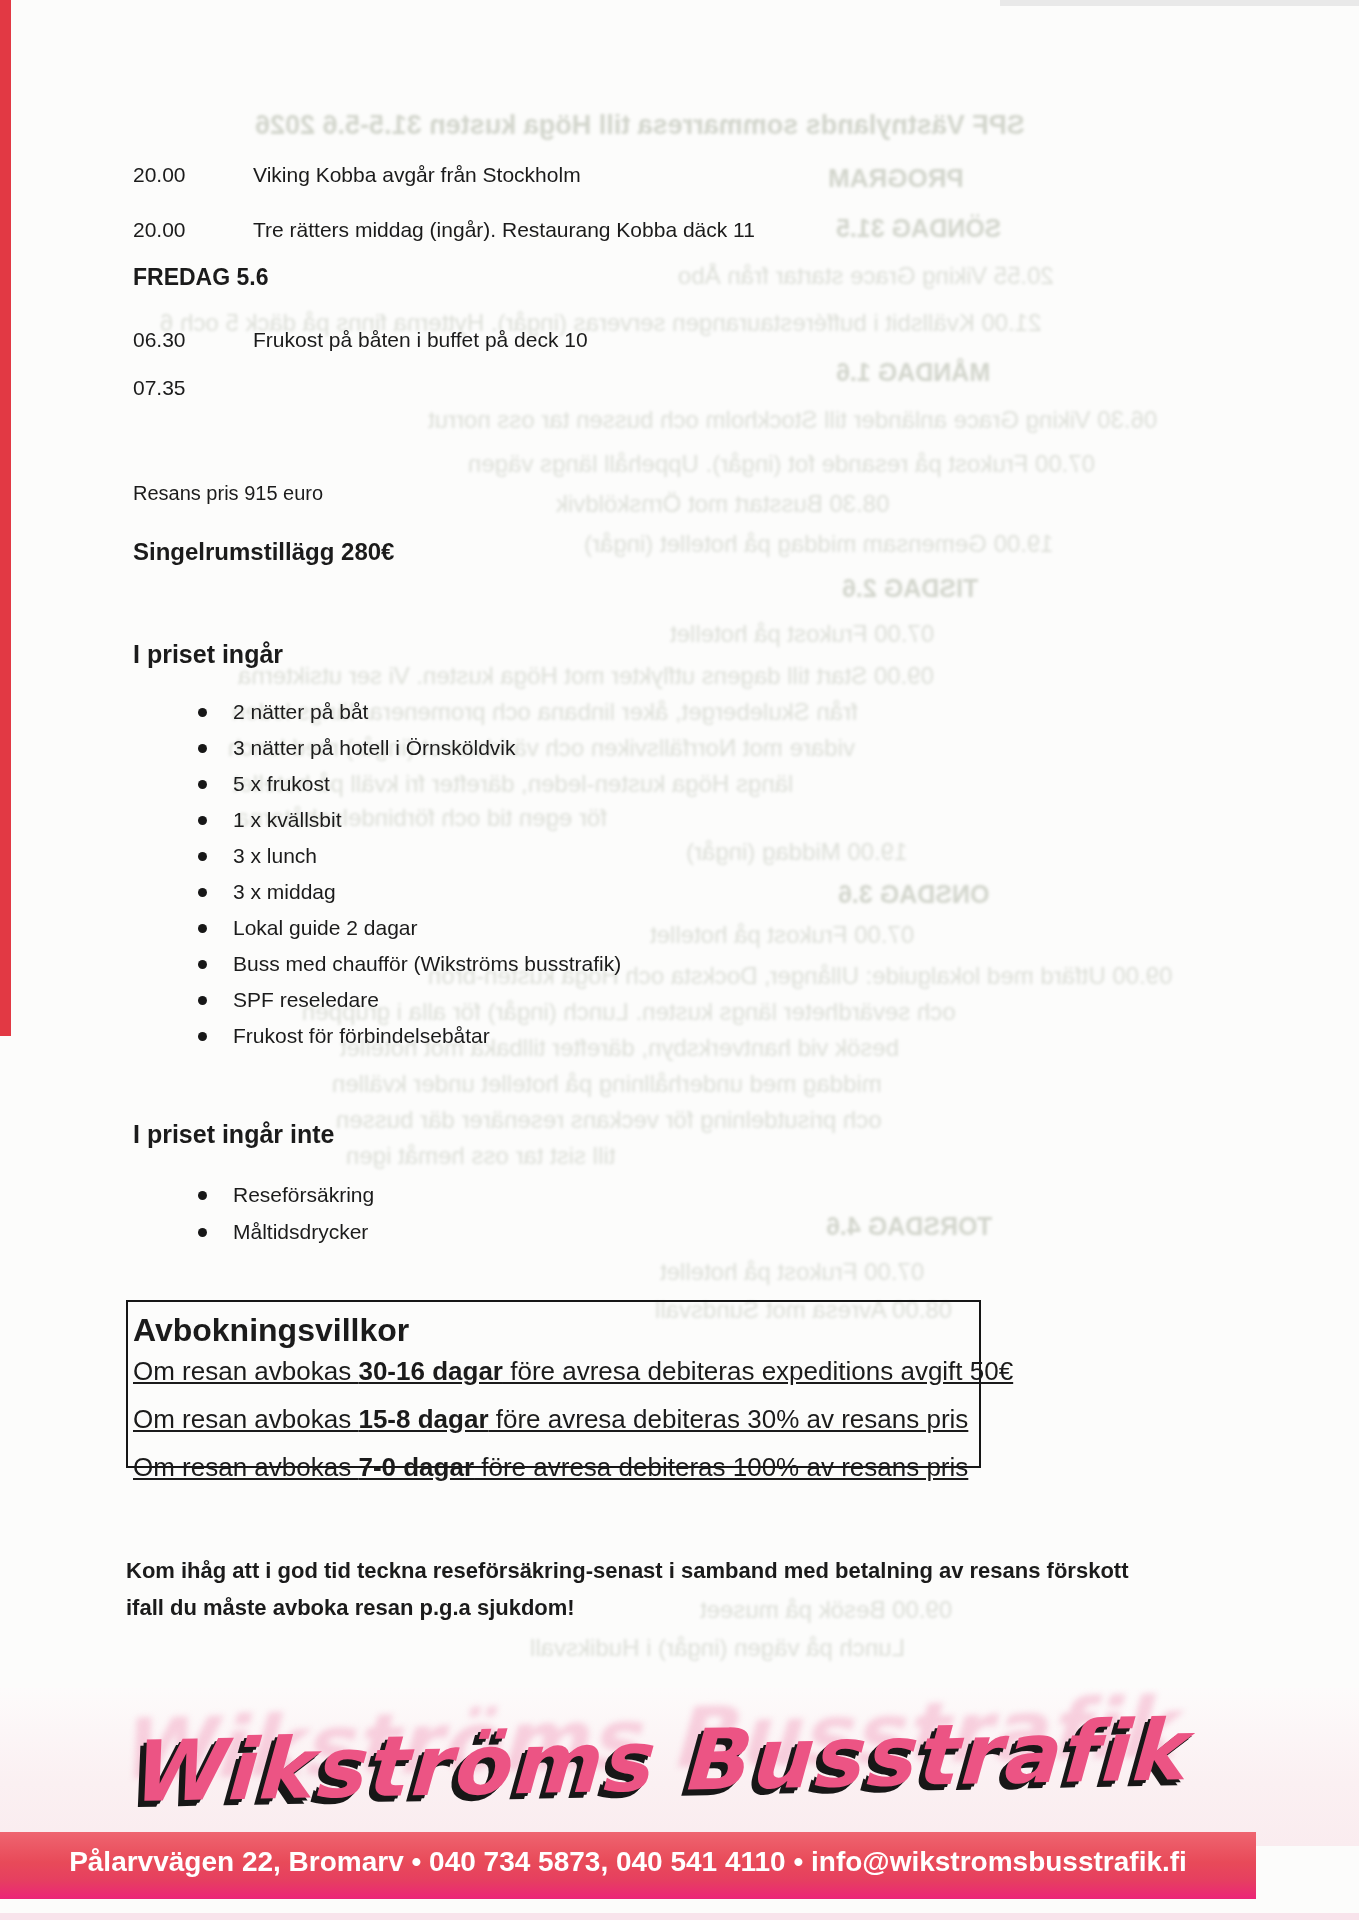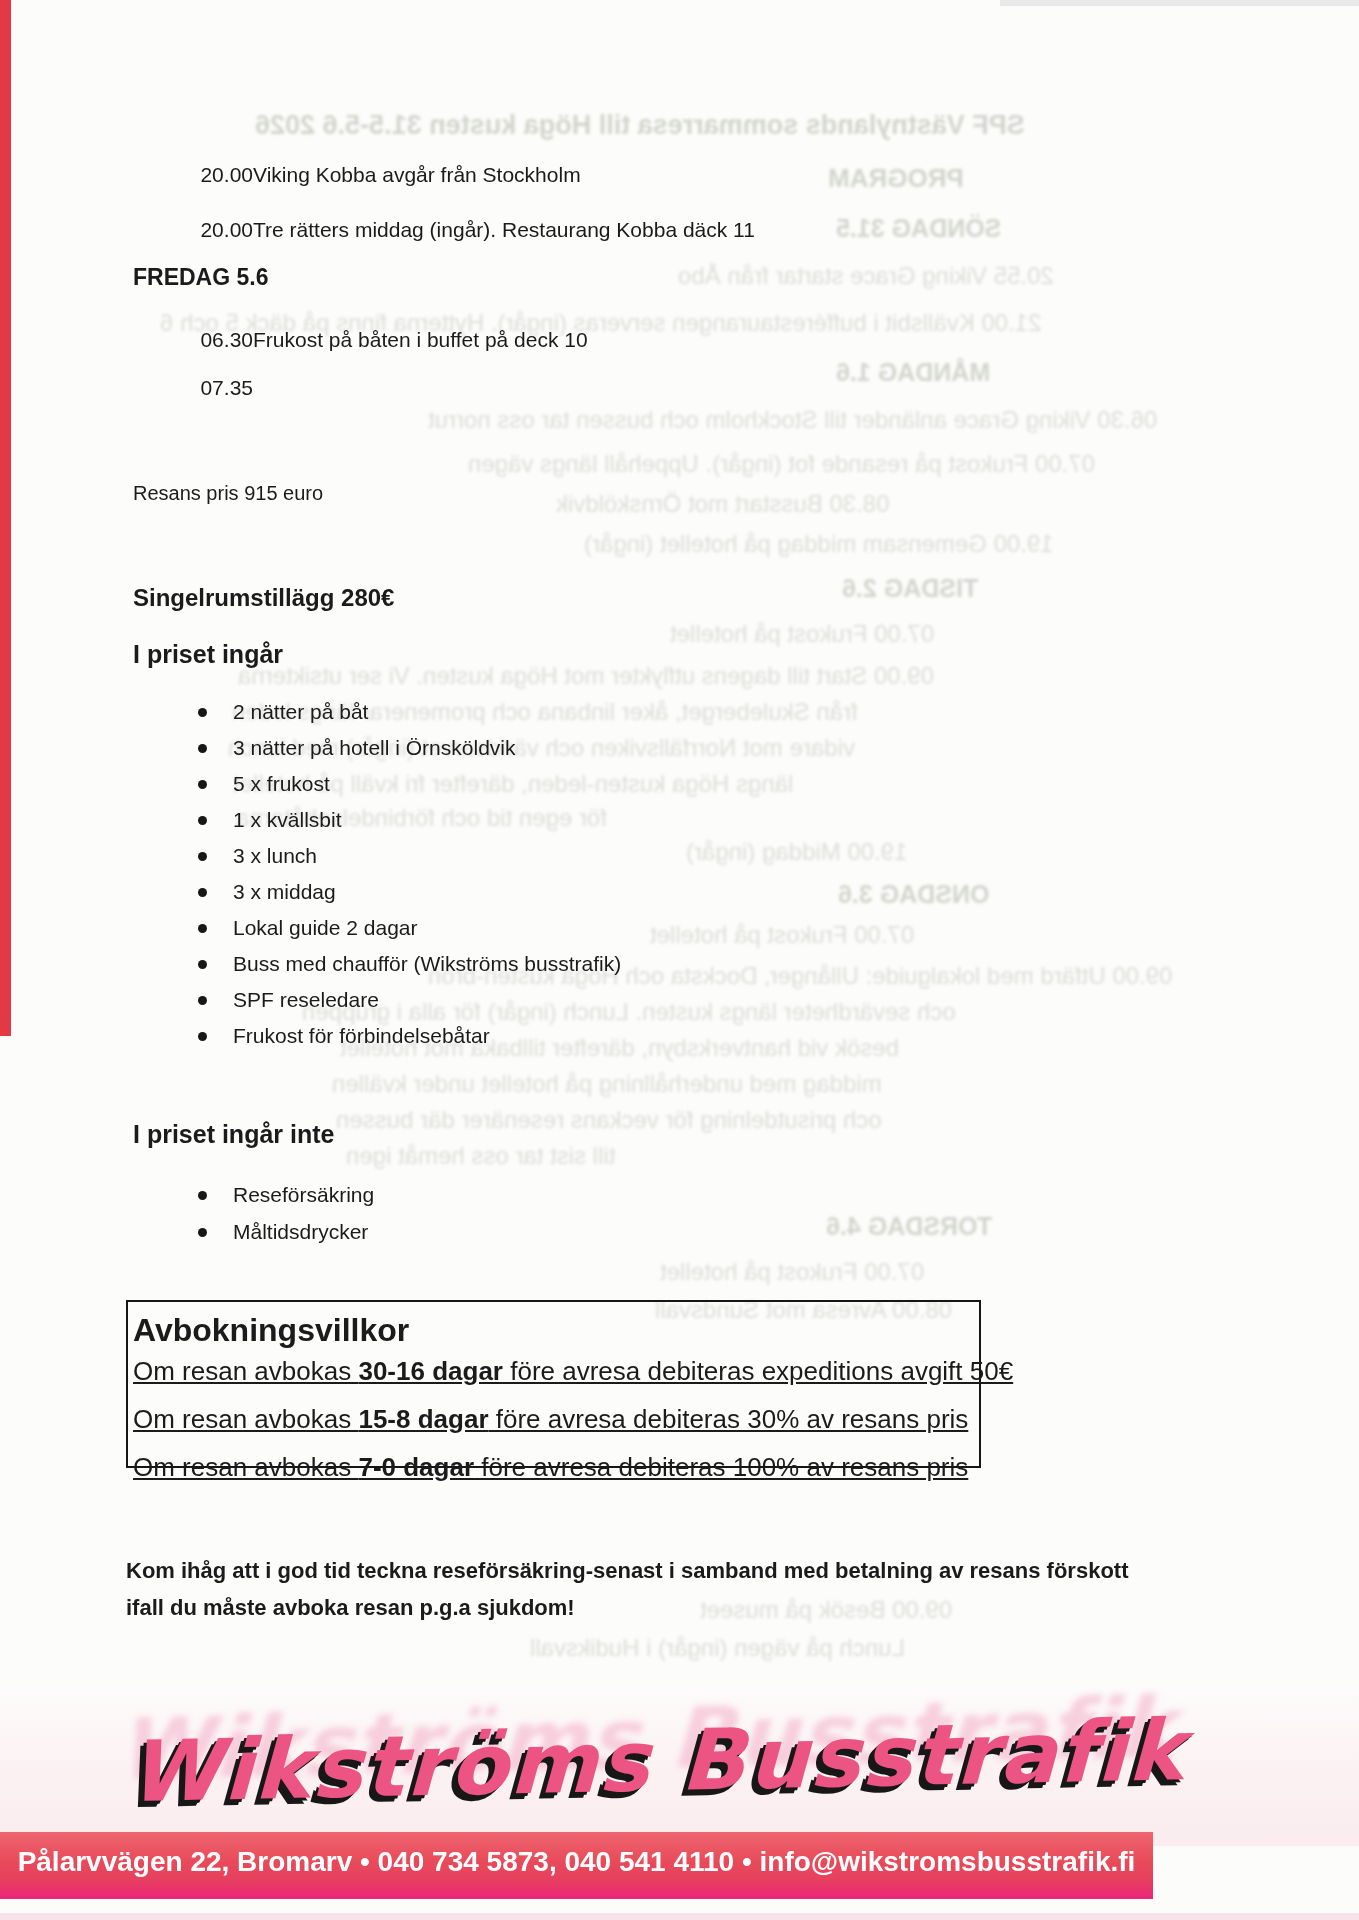--- a/index.html
+++ b/index.html
@@ -5,28 +5,28 @@
   html,body{margin:0;padding:0;background:#ffffff;}
   .page{position:relative;width:1359px;height:1920px;background:#fcfcfb;overflow:hidden;
         font-family:"Liberation Sans",sans-serif;color:#1b1b1b;}
   .ghost-layer{position:absolute;inset:0;z-index:1;overflow:hidden;}
   .ghost{position:absolute;color:#99a08d;opacity:.32;filter:blur(1.4px);
          transform:scaleX(-1);white-space:nowrap;font-family:"Liberation Sans",sans-serif;}
   .ghost.gb{font-weight:bold;opacity:.38;color:#8d957f;}
   .red-stripe{position:absolute;left:0;top:0;width:11px;height:1036px;background:#e23944;z-index:3;}
   .scan-top{position:absolute;left:1000px;top:0;width:359px;height:6px;background:#dedede;opacity:.65;z-index:2;}
 
-  .line{position:absolute;left:133px;white-space:nowrap;font-size:21px;z-index:2;text-align:right;}
+  .line{position:absolute;left:133px;white-space:nowrap;font-size:21px;z-index:2;}
   .schedrow{display:flex;}
   .time{display:inline-block;width:120px;}
   .s-r1{top:163px}.s-r2{top:218px}.s-day{top:264px;font-weight:bold;font-size:23px}
   .s-r3{top:328px}.s-r4{top:376px}
 
   .price1{top:482px;font-weight:normal;font-size:20px;}
-  .price2{top:538px;font-weight:bold;font-size:24px;margin-top:46px;}
+  .price2{top:538px;font-weight:bold;font-size:24px;}
   .sect{font-weight:bold;font-size:25px;}
   .t-inc{top:640px}.t-ninc{top:1120px}
 
   ul.blist{position:absolute;left:198px;margin:0;padding:0;list-style:none;z-index:2;}
   ul.blist.ilist{top:694px;}
   ul.blist.nlist{top:1176px;}
   ul.blist li{font-size:21px;line-height:36px;white-space:nowrap;}
   ul.blist.nlist li{line-height:37px;}
   ul.blist li::before{content:"";display:inline-block;width:9px;height:9px;border-radius:50%;
                       background:#171717;margin-right:26px;vertical-align:2px;}
@@ -43,21 +43,21 @@
 
   .logo-wash{position:absolute;left:0;top:1688px;width:1359px;height:158px;z-index:1;
              background:linear-gradient(180deg,#fdfbfb 0%,#fbf0f2 60%,#faecef 100%);}
   .logo{position:absolute;left:135px;top:1712px;font-family:"DejaVu Sans",sans-serif;
         font-style:italic;font-weight:bold;font-size:84px;letter-spacing:2px;white-space:nowrap;
         transform:rotate(-1.2deg) skewX(-6deg);z-index:3;}
   .main-logo{color:#ec5484;text-shadow:-6px 6px 0 #171717,-3px 3px 0 #171717;}
   .ghost-logo{color:#f2a7c3;opacity:.5;filter:blur(3px);
               transform:translate(-10px,-22px) rotate(-1.2deg) skewX(-6deg);z-index:2;}
 
-  .band{position:absolute;left:0;top:1832px;width:1153px;height:67px;z-index:4;
+  .band{position:absolute;left:0;top:1832px;width:1256px;height:67px;z-index:4;
         background:linear-gradient(180deg,#ef6570 0%,#e84a59 45%,#e63f60 72%,#ec2478 100%);}
   .band-text{position:absolute;left:0;top:14px;width:100%;text-align:center;color:#ffffff;
              font-weight:bold;font-size:28px;white-space:nowrap;}
   .band-under{position:absolute;left:0;top:1913px;width:1359px;height:7px;background:#f8e3eb;z-index:4;}
 </style>
 </head>
 <body>
 
 <div class="page">
 

